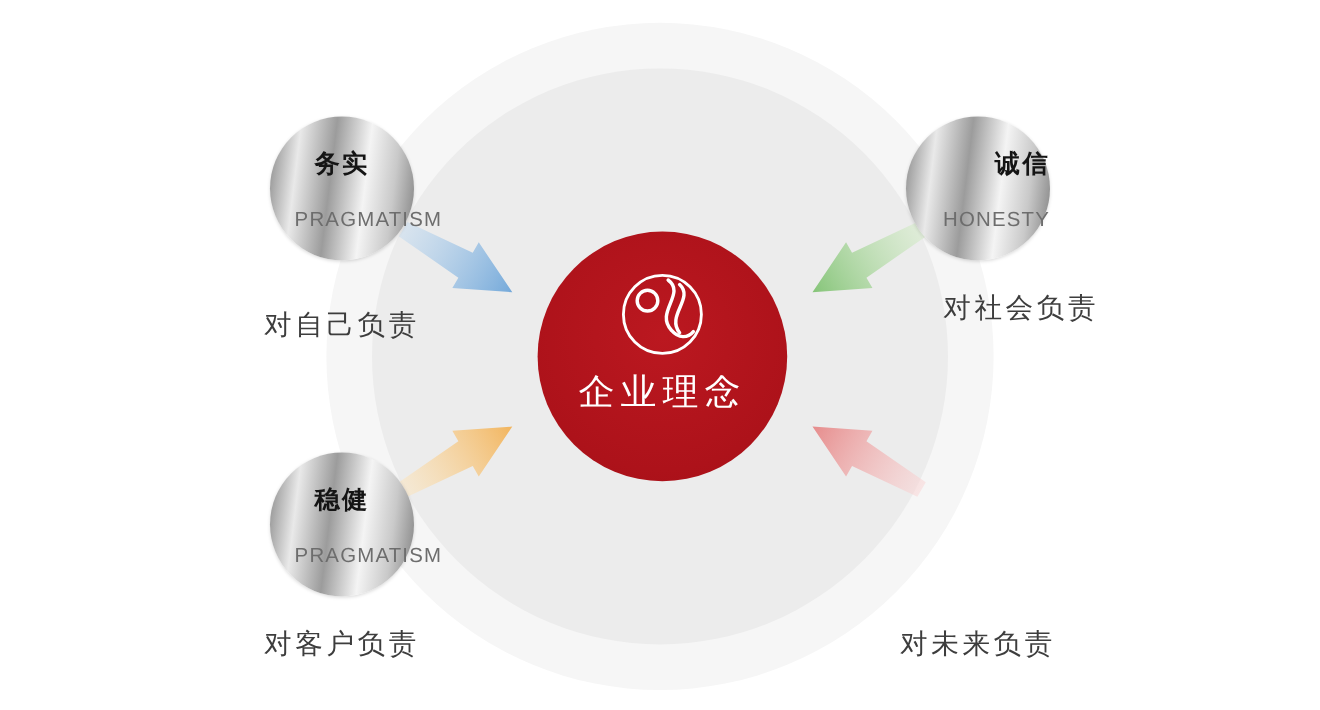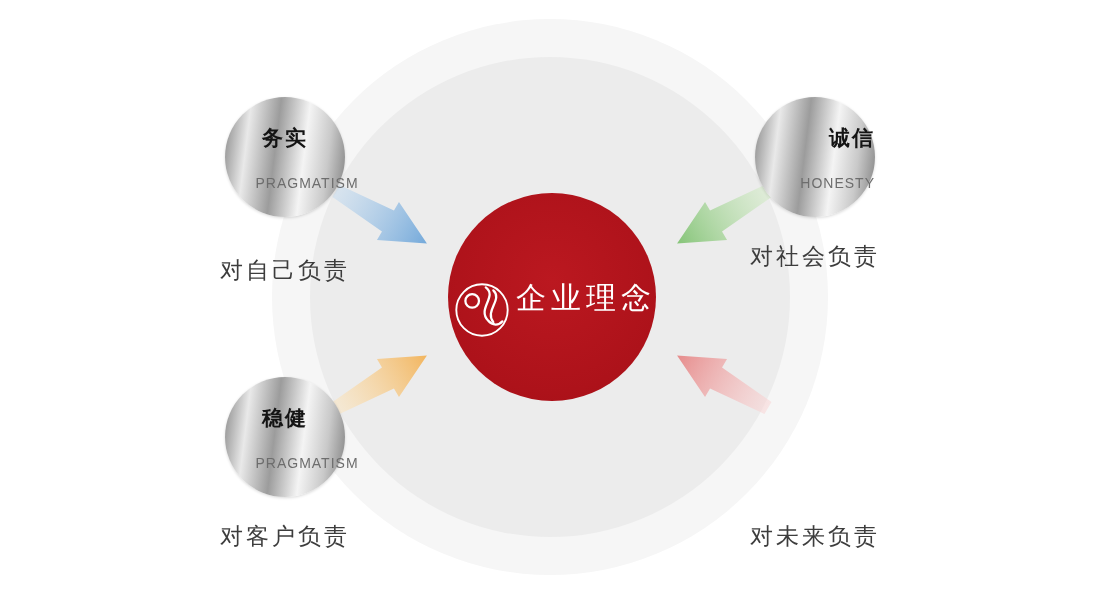--- a/index.html
+++ b/index.html
@@ -22,54 +22,54 @@
   }
 
   
   .arrows{position:absolute;left:0;top:0;pointer-events:none;}
 
   
   .center-circle{
     position:absolute;left:448px;top:193px;width:208px;height:208px;
     border-radius:50%;
     background:radial-gradient(circle at 50% 42%, #bb1820 0%, #ad121a 70%, #a30f16 100%);
-    display:flex;align-items:center;
+    display:flex;flex-direction:column;align-items:center;
   }
   .center-logo{margin-top:26px;}
   .center-title{
     margin-top:2px;
     color:#ffffff;font-size:30px;letter-spacing:5px;font-weight:400;
     text-align:center;white-space:nowrap;
   }
 
   
   .node{
     position:absolute;width:120px;height:120px;border-radius:50%;
     background:linear-gradient(97deg,
       #858585 0%, #e9e9e9 20%, #9c9c9c 42%,
       #f4f4f4 64%, #c9c9c9 82%, #7f7f7f 100%);
     display:flex;flex-direction:column;align-items:center;justify-content:center;
     box-shadow:0 1px 3px rgba(0,0,0,0.15);
     gap:16px;
   }
   .node .cn{font-size:21px;font-weight:700;color:#141414;letter-spacing:2px;}
-  .node .en{font-size:14px;color:#6d6d6d;letter-spacing:1px;margin-top:7px;padding-left:44px;}
+  .node .en{font-size:17px;color:#6d6d6d;letter-spacing:1px;margin-top:7px;padding-left:44px;}
 
   .node-tl{left:225px;top:97px;}
   .node-tr{left:755px;top:97px;align-items:flex-end;}
   .node-bl{left:225px;top:377px;justify-content:center;}
   .node-br{left:755px;top:377px;}
 
   
   .resp{
     position:absolute;width:220px;text-align:center;
     font-size:23px;color:#3d3d3d;letter-spacing:3px;white-space:nowrap;
   }
   .resp-tl{left:175px;top:255px;}
-  .resp-tr{left:705px;top:241px;}
+  .resp-tr{left:741px;top:241px;}
   .resp-bl{left:175px;top:521px;}
   .resp-br{left:705px;top:521px;}
 </style>
 </head>
 <body>
 
 <div class="stage">
 
   <div class="bg-outer"></div>
   <div class="bg-inner"></div>

